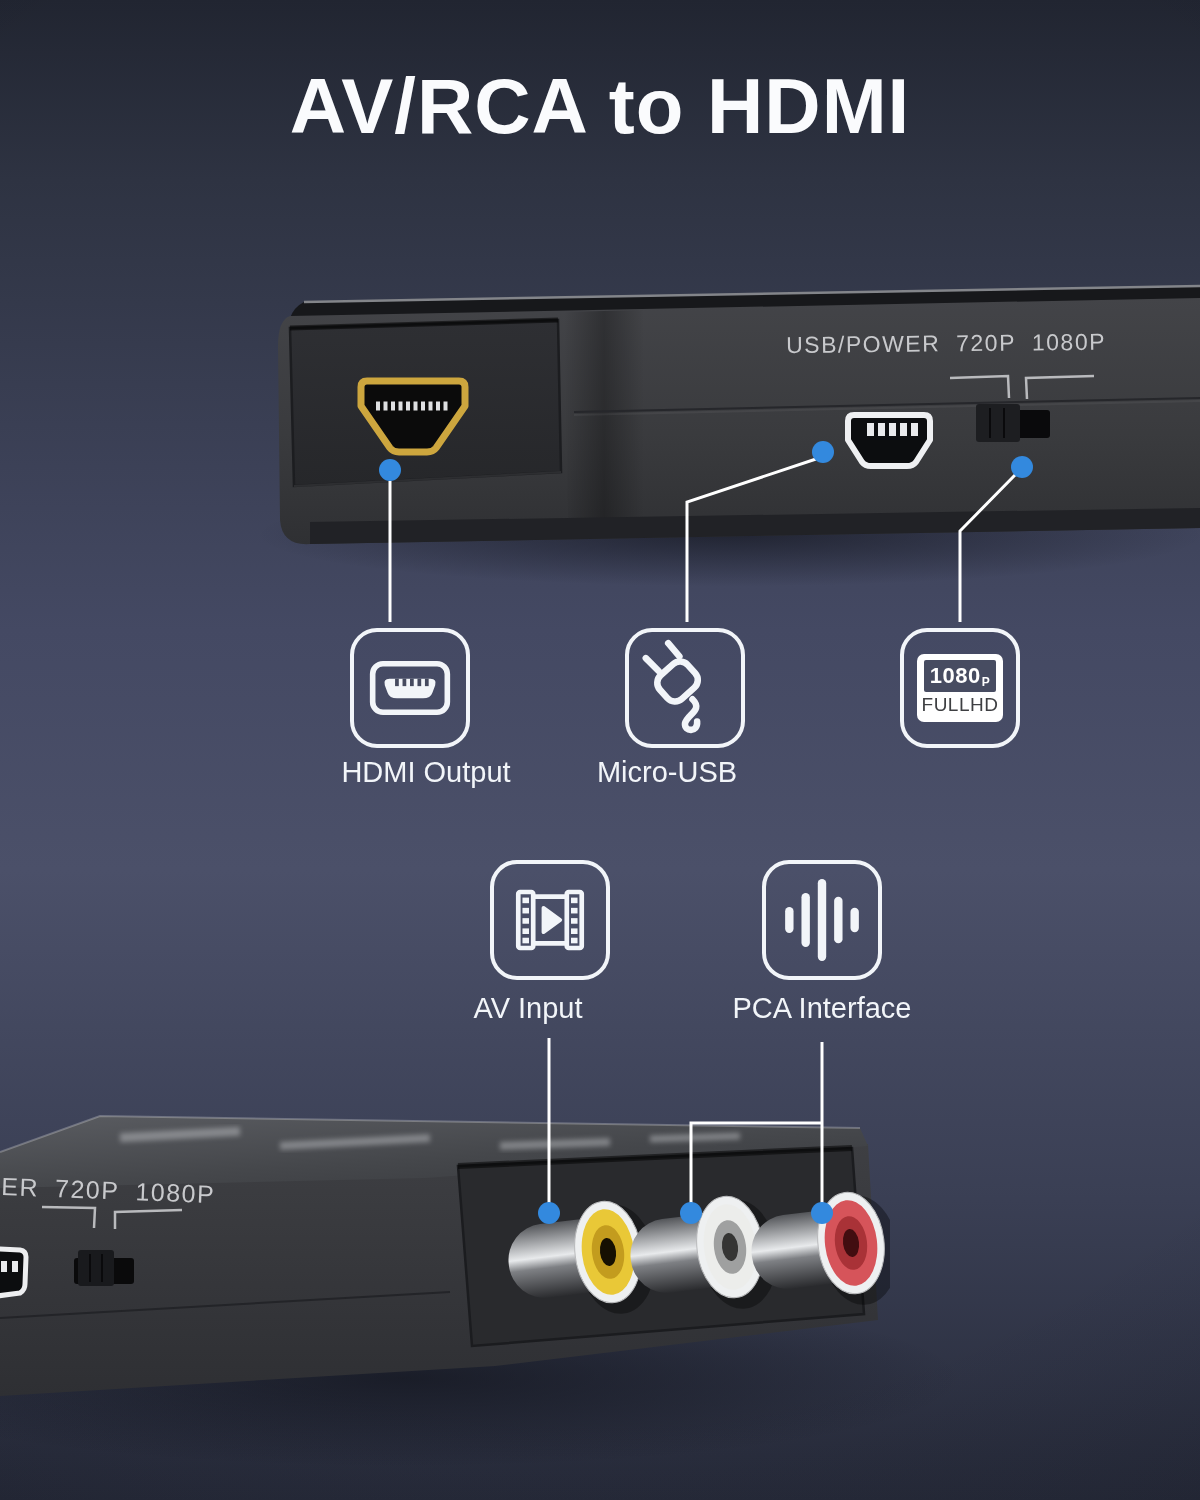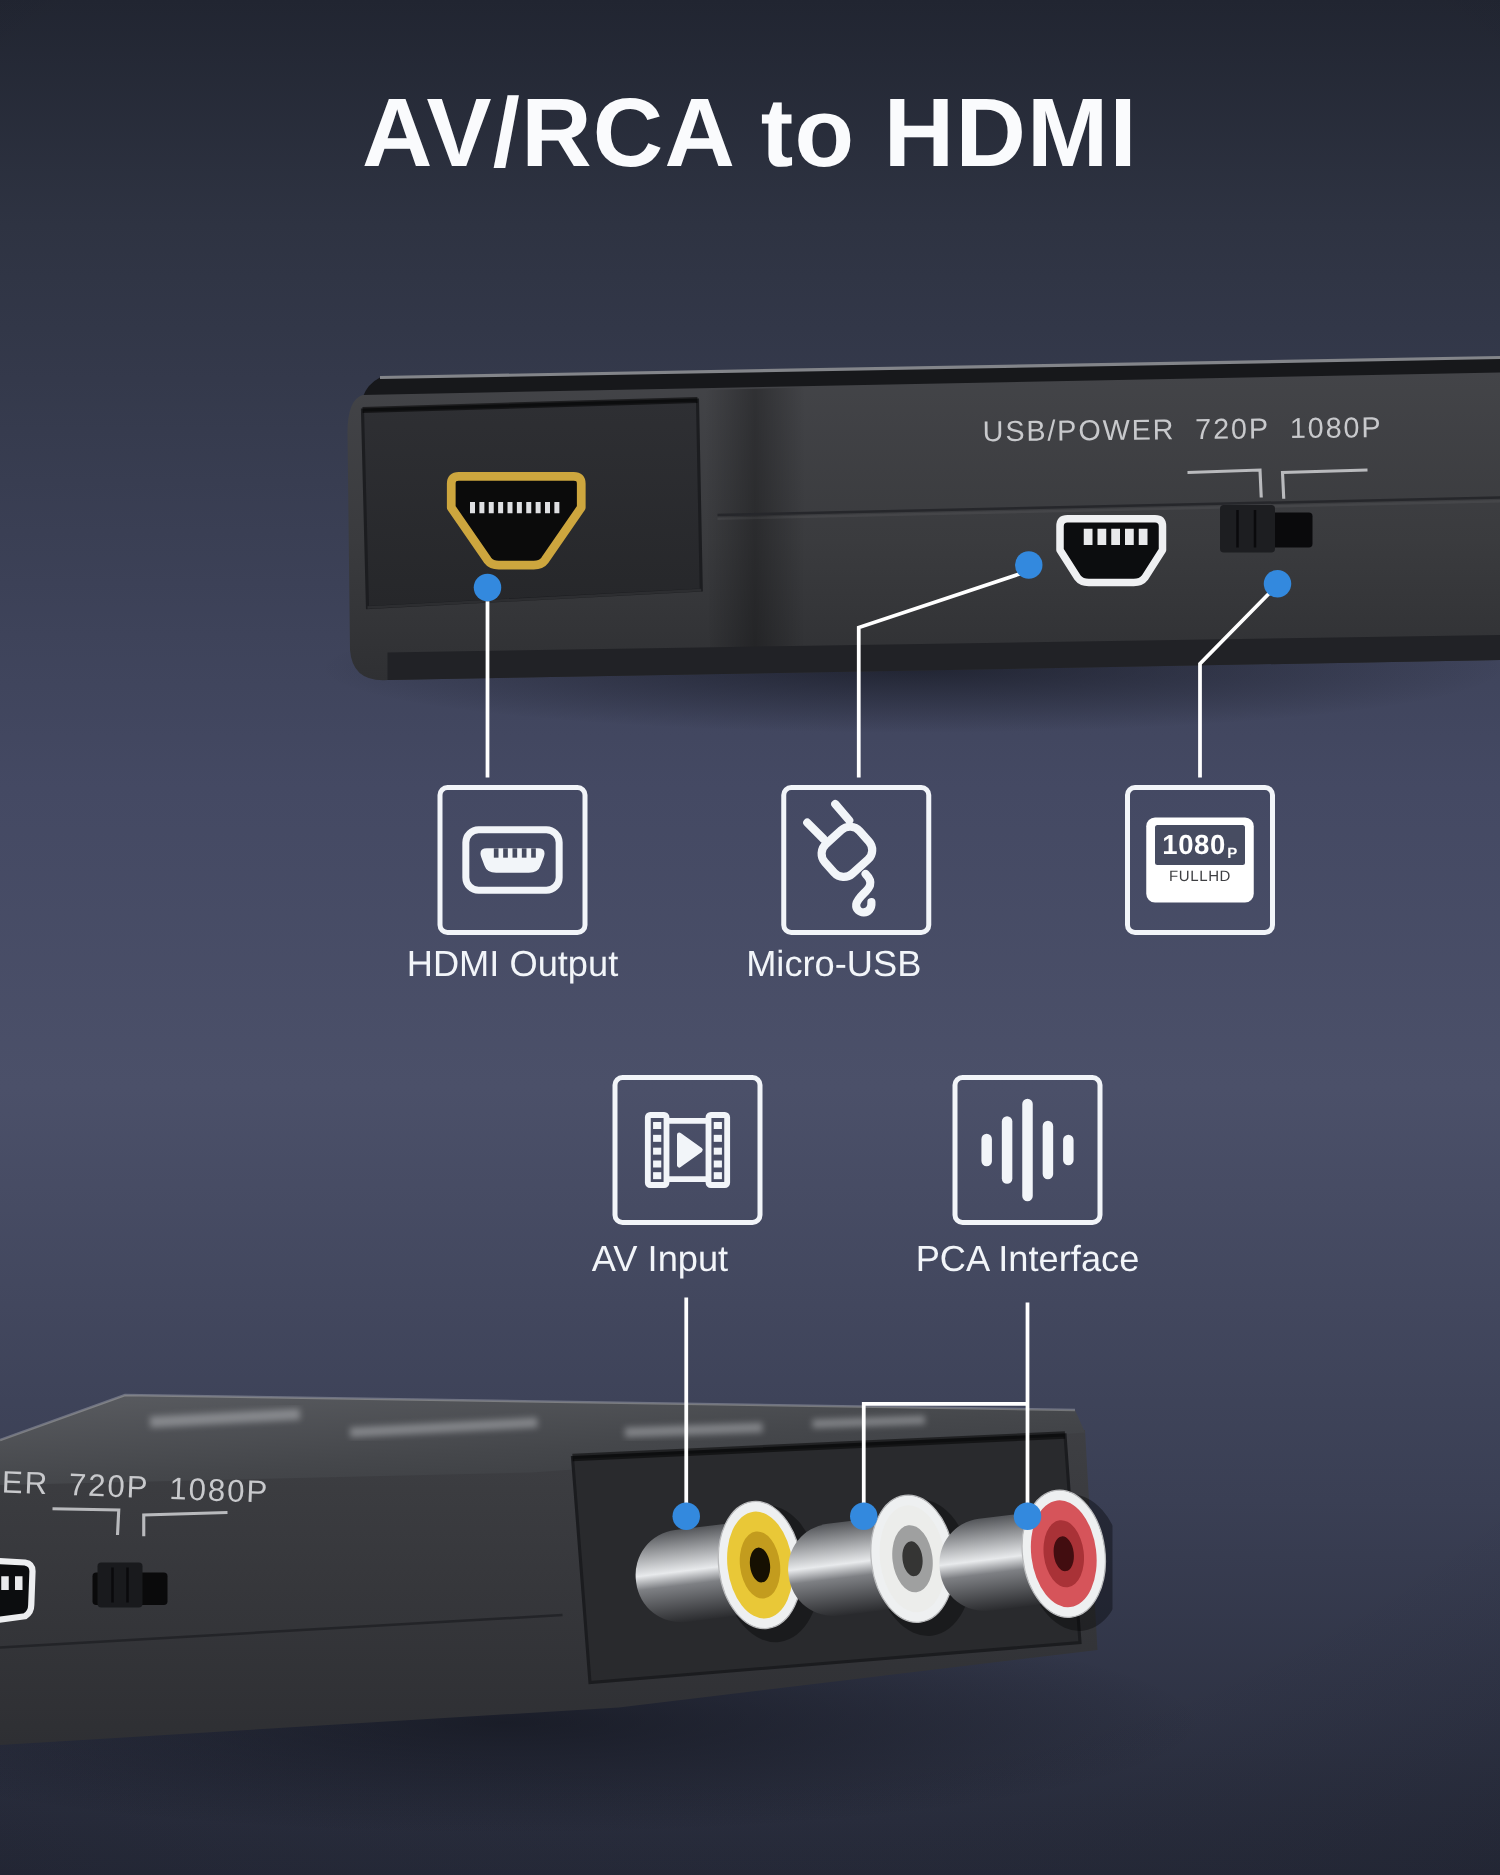--- a/index.html
+++ b/index.html
@@ -23,31 +23,31 @@
   #top-device{left:264px;top:282px;}
   #bottom-device{left:-20px;top:1088px;}
   .device-text{position:absolute;z-index:5;display:flex;gap:16px;color:#c8c9cc;
       font-size:23px;letter-spacing:1.5px;white-space:nowrap;}
   #top-device-text{left:786px;top:332px;transform:rotate(-0.6deg);transform-origin:left top;}
   #bottom-device-text{left:2px;top:1172px;font-size:25px;transform:rotate(2.2deg);transform-origin:left top;}
   
   #callout-svg{position:absolute;left:0;top:0;z-index:4;pointer-events:none;}
   
   .feature-box{position:absolute;width:112px;height:112px;border:4px solid #f2f5f9;
-      border-radius:8px;z-index:5;display:flex;align-items:center;justify-content:center;}
+      border-radius:27px;z-index:5;display:flex;align-items:center;justify-content:center;}
   .feature-box svg{display:block;}
   .feature-label{position:absolute;z-index:5;color:#f2f5f9;font-size:29px;line-height:36px;
       text-align:center;transform:translateX(-50%);white-space:nowrap;}
   
   #badge{width:86px;height:68px;background:#fff;border-radius:7px;display:flex;
       flex-direction:column;align-items:center;justify-content:flex-start;padding-top:6px;box-sizing:border-box;}
   #badge-top{width:72px;height:32px;background:#474c61;border-radius:2px;display:flex;
       align-items:center;justify-content:center;color:#fff;font-weight:700;font-size:22px;letter-spacing:.5px;}
   #badge-top .sub{font-size:12px;margin-left:1px;align-self:flex-end;padding-bottom:3px;}
-  #badge-bottom{margin-top:2px;color:#3e3f42;font-size:12px;letter-spacing:.5px;display:flex;}
+  #badge-bottom{margin-top:2px;color:#3e3f42;font-size:19px;letter-spacing:.5px;display:flex;}
   #badge-bottom .hd{font-weight:400;}
 </style>
 </head>
 <body>
 
 <div id="page">
   <div id="vignette"></div>
 
   <div id="title">
     <div>AV/RCA to HDMI</div>
@@ -224,21 +224,21 @@
       <path d="M 38,50 L 82,50 Q 89,50 87,57 L 84,65 Q 82,71 74,71 L 46,71 Q 38,71 36,65 L 33,57 Q 31,50 38,50 Z" fill="#f2f5f9"></path>
       <g fill="#454a5f">
         <rect x="44" y="50" width="4" height="8"></rect>
           <rect x="52" y="50" width="4" height="8"></rect>
         <rect x="60" y="50" width="4" height="8"></rect>
           <rect x="68" y="50" width="4" height="8"></rect>
         <rect x="76" y="50" width="4" height="8"></rect>
       </g>
     </svg>
   </div>
-  <div class="feature-label" style="left:410px;top:754px;">HDMI Output</div>
+  <div class="feature-label" style="left:426px;top:754px;">HDMI Output</div>
 
   <div class="feature-box" style="left:625px;top:628px;">
     <svg width="112" height="112" viewBox="0 0 120 120">
       <g fill="none" stroke="#f2f5f9" stroke-width="7" stroke-linecap="round" stroke-linejoin="round">
         <line x1="32" y1="42" x2="18" y2="28"></line>
         <line x1="54" y1="26" x2="42" y2="12"></line>
         <rect x="32" y="36" width="40" height="34" rx="11" transform="rotate(-42 52 53)"></rect>
         <path d="M 68,72 C 80,84 62,88 60,98 C 59,107 74,108 73,96"></path>
       </g>
     </svg>

